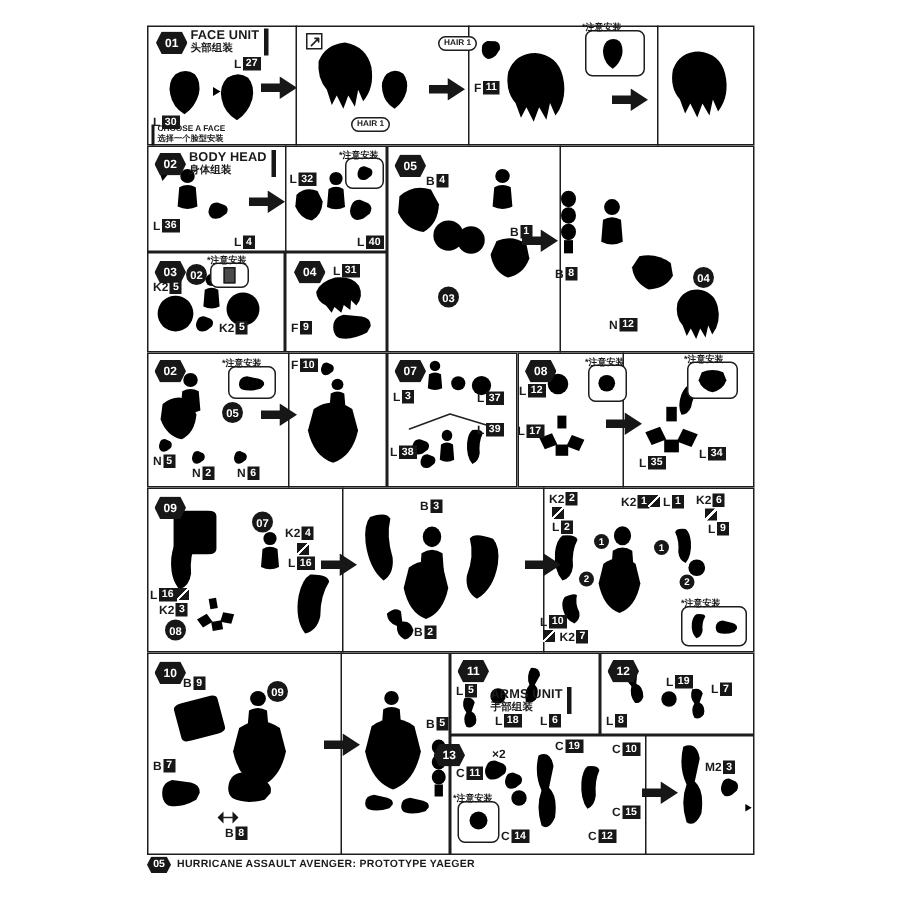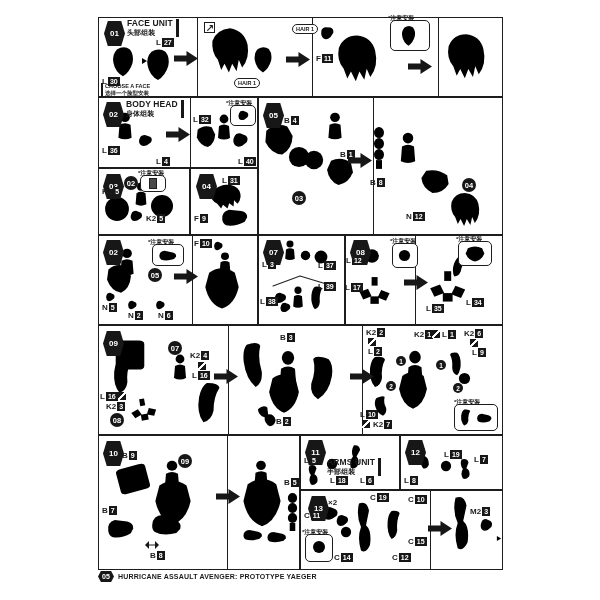--- a/index.html
+++ b/index.html
@@ -1,21 +1,21 @@
 <!DOCTYPE html>
 <html><head>
 <meta charset="utf-8">
 <style>
   *{margin:0;padding:0;box-sizing:border-box}
   html,body{background:#fff}
   #page{position:relative;width:600px;height:600px;background:#fff;overflow:hidden;
         font-family:"Liberation Sans",sans-serif;color:#1a1a1a}
   .panel{position:absolute;border:1.2px solid #1d1d1d;background:#fff;z-index:1}
   .vln{position:absolute;width:1.2px;background:#1d1d1d;z-index:1}
-  .hex{position:absolute;width:21px;height:25px;background:#171717;color:#fff;font-weight:bold;
+  .hex{position:absolute;width:21px;height:15px;background:#171717;color:#fff;font-weight:bold;
        font-size:8px;display:flex;align-items:center;justify-content:center;z-index:4;
        clip-path:polygon(18% 0,82% 0,100% 50%,82% 100%,18% 100%,0 50%)}
   .circ{position:absolute;width:14px;height:14px;border-radius:50%;background:#171717;color:#fff;
         font-size:7.5px;font-weight:bold;display:flex;align-items:center;justify-content:center;z-index:4}
   .oc{position:absolute;width:10px;height:10px;border-radius:50%;background:#171717;color:#fff;
       font-size:6.5px;font-weight:bold;display:flex;align-items:center;justify-content:center;z-index:4}
   .ttl{position:absolute;display:flex;gap:3px;align-items:stretch;z-index:4}
   .ttl .txt{font-weight:bold;font-size:8.5px;line-height:1.15;letter-spacing:.1px}
   .ttl .txt small{display:block;font-size:7px;font-weight:bold}
   .ttl .bar{width:3px;background:#171717}
@@ -703,21 +703,21 @@
       <span class="bx">8</span>
     </span>
 <svg class="d" style="left:458px;top:458px;width:14px;height:22px" viewBox="0 0 20 30" preserveAspectRatio="none">
       <use href="#g-limb"></use>
     </svg>
 <span class="pl" style="left:474px;top:455px">
       <span>L</span>
       <span class="bx">7</span>
     </span>
 
-<div class="hex" style="left:308px;top:496px">13</div>
+<div class="hex" style="left:289px;top:496px">13</div>
 <span class="pl" style="left:328px;top:499px">×2</span>
 <span class="pl" style="left:370px;top:493px">
       <span>C</span>
       <span class="bx">19</span>
     </span>
 <span class="pl" style="left:408px;top:495px">
       <span>C</span>
       <span class="bx">10</span>
     </span>
 <span class="pl" style="left:304px;top:511px">

